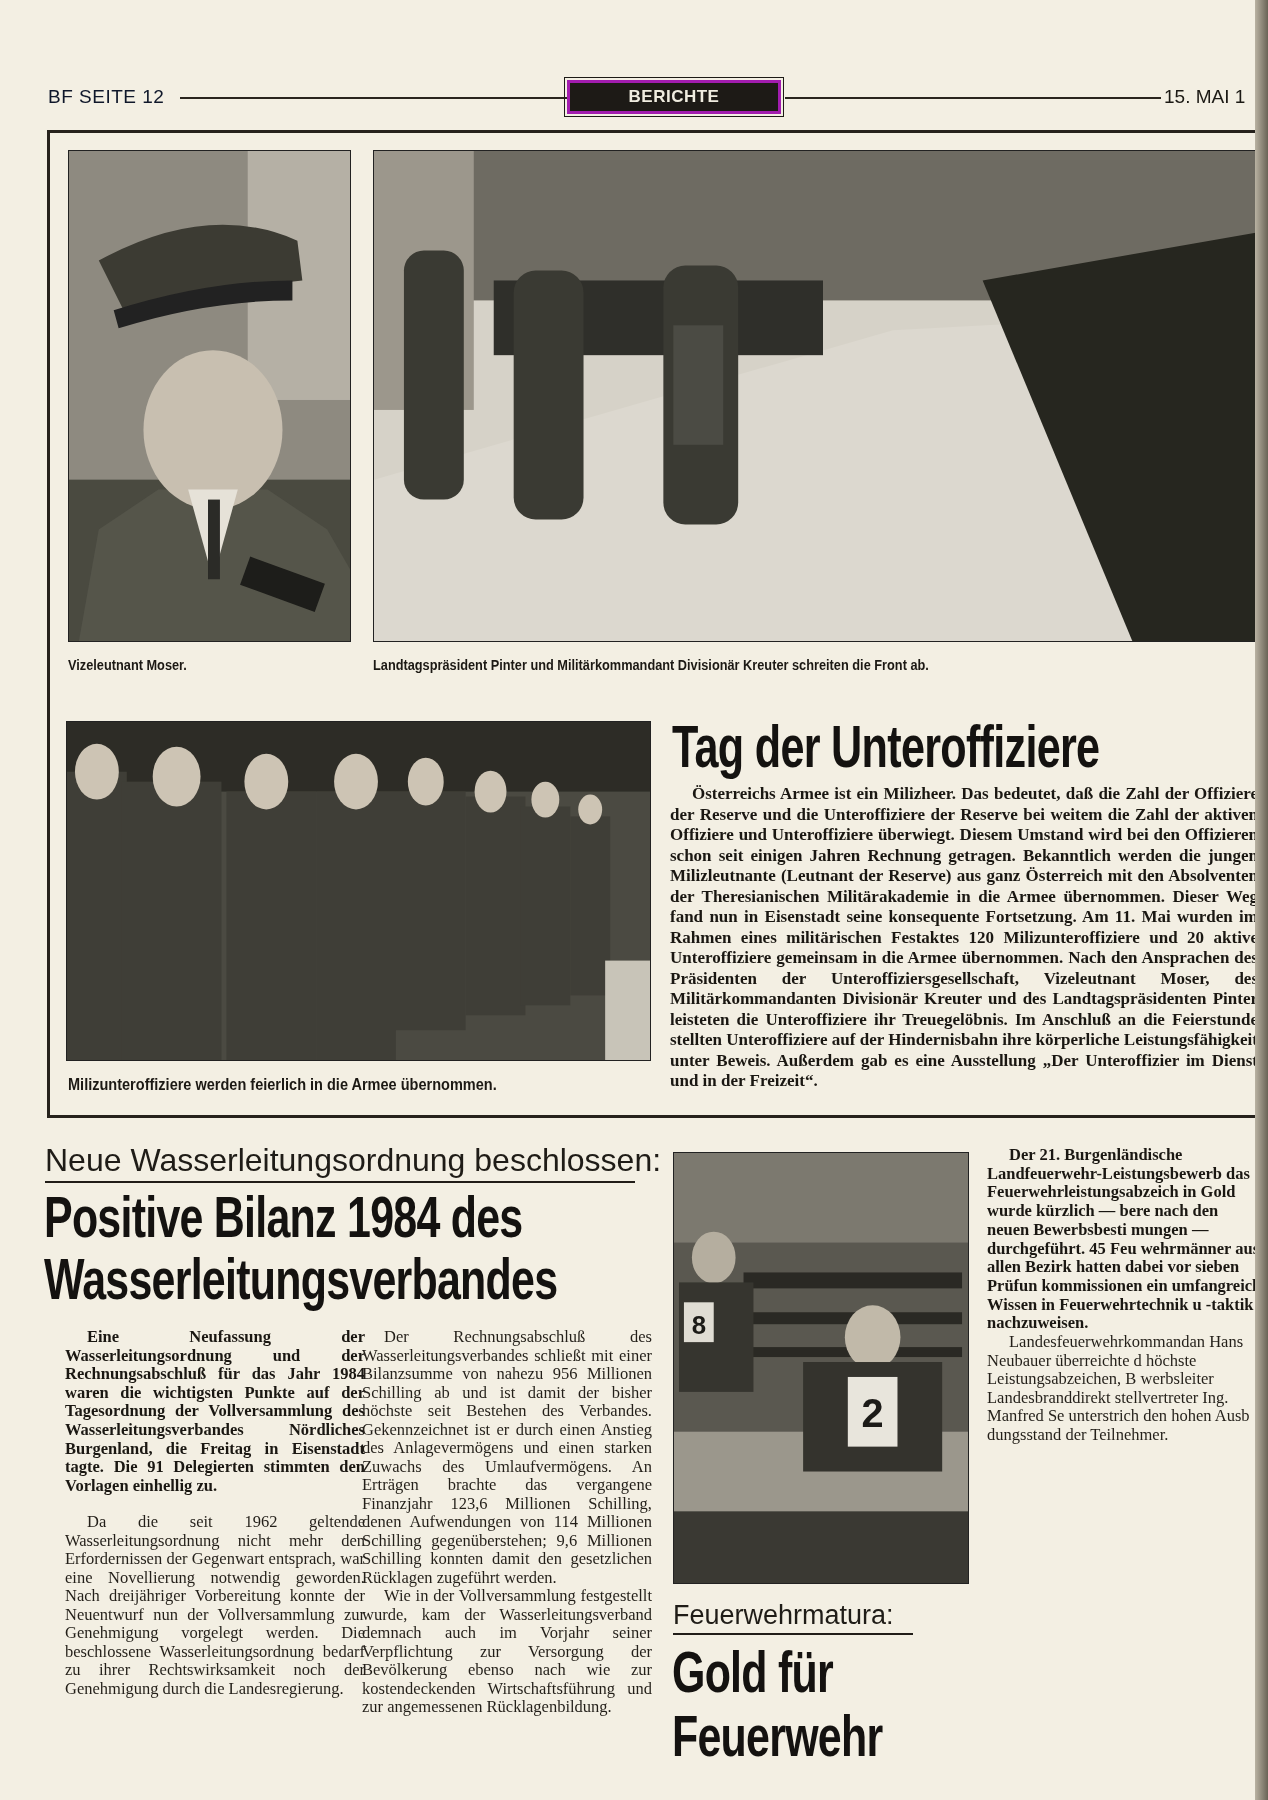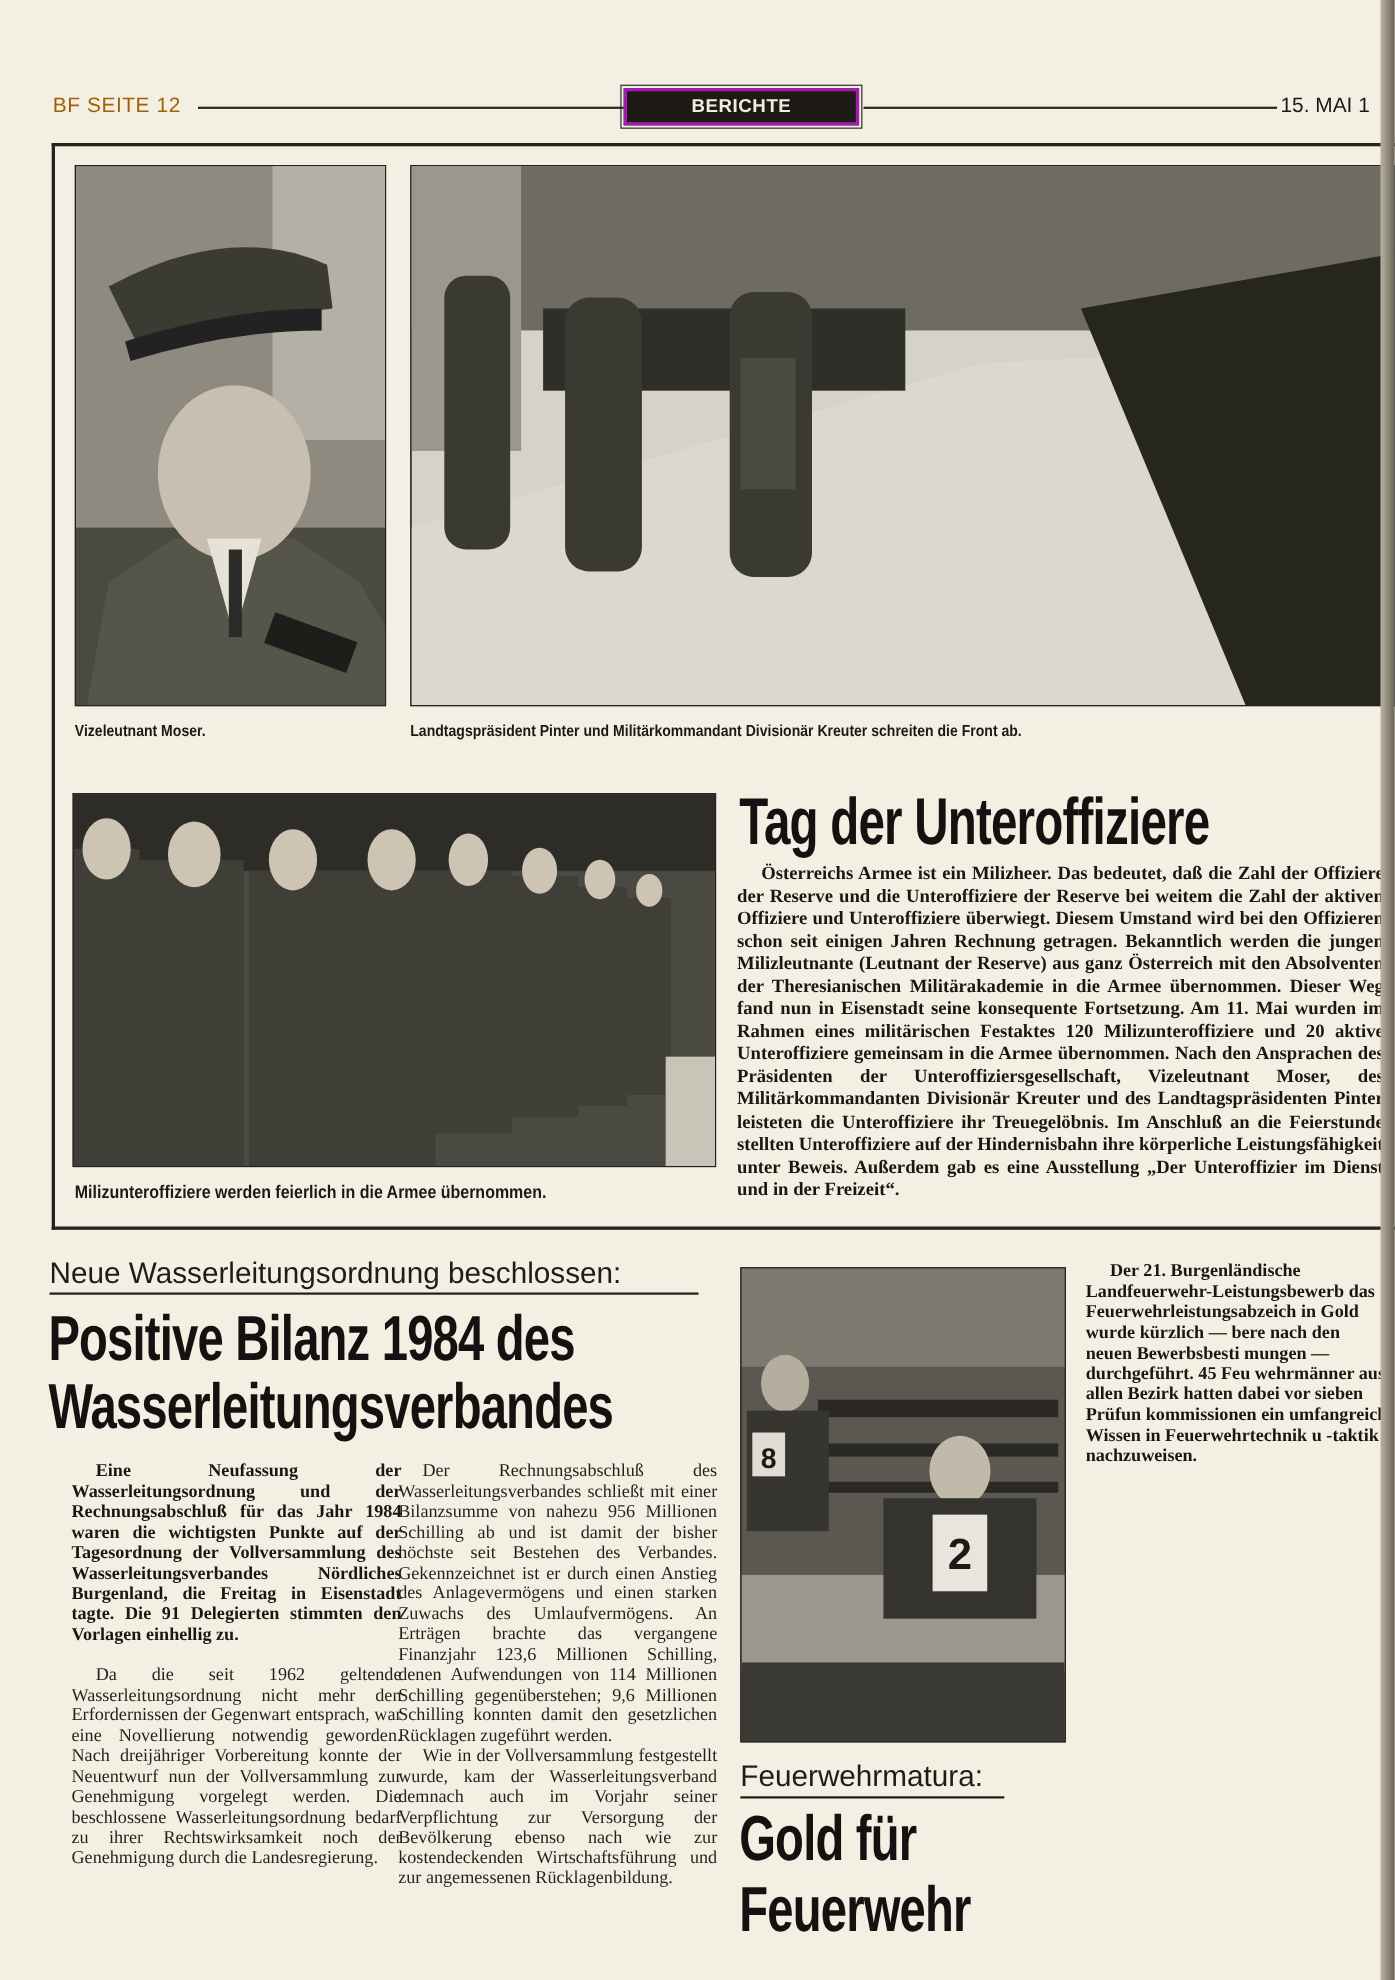--- a/index.html
+++ b/index.html
@@ -6,41 +6,41 @@
   html, body { width: 1268px; height: 1800px; overflow: hidden; }
   body {
     background: #f3efe3;
     color: #1a1712;
     font-family: "Liberation Serif", "DejaVu Serif", serif;
     position: relative;
   }
   .abs { position: absolute; }
 
   
-  .hdr-left { left: 48px; top: 86px; font-family: "Liberation Sans", sans-serif; font-size: 19px; letter-spacing: 0.5px; color: #a16207; }
+  .hdr-left { left: 48px; top: 86px; font-family: "Liberation Sans", sans-serif; font-size: 19px; letter-spacing: 0.5px; color: #0f172a; }
   .hdr-rule { height: 2px; background: #2a251e; top: 97px; }
   .hdr-badge { left: 567px; top: 80px; width: 214px; height: 34px; background: #1d1a16; border: 3px solid #a21caf; outline: 1px solid #1d1a16; outline-offset: 2px; display:flex; align-items:center; justify-content:center; }
   .hdr-badge span { color: #f0ece0; font-family: "Liberation Sans", sans-serif; font-weight: bold; font-size: 17px; letter-spacing: 0.5px; }
   .hdr-right { left: 1164px; top: 86px; font-family: "Liberation Sans", sans-serif; font-size: 19px; color: #1b1914; white-space: nowrap; }
 
   
   .frame { left: 47px; top: 130px; width: 1240px; height: 988px; border: 3px solid #26221c; border-right: none; }
 
   .photo { background: #3b3832; overflow: hidden; border: 1px solid #222; }
   .photo svg { width: 100%; height: 100%; display: block; }
 
   .caption { font-family: "Liberation Sans", sans-serif; font-weight: bold; font-size: 14.5px; color: #1c1914; transform: scaleX(0.88); transform-origin: left center; white-space: nowrap; }
 
   .headline-cond { font-family: "Liberation Sans", sans-serif; font-weight: bold; color: #141210; transform-origin: left top; white-space: nowrap; letter-spacing: -1px; }
 
   .body-bold { font-family: "Liberation Serif", serif; font-weight: bold; font-size: 17px; line-height: 20.5px; text-align: justify; color: #1a1712; }
   .body-reg { font-family: "Liberation Serif", serif; font-size: 16.5px; line-height: 18.5px; text-align: justify; color: #231f19; }
   .indent { text-indent: 22px; }
 
-  .kicker { font-family: "Liberation Sans", sans-serif; font-size: 27px; color: #1f1c17; white-space: nowrap; border-bottom: 2px solid #211d18; padding-bottom: 2px; }
+  .kicker { font-family: "Liberation Sans", sans-serif; font-size: 32px; color: #1f1c17; white-space: nowrap; border-bottom: 2px solid #211d18; padding-bottom: 2px; }
 
   .edge-shadow { left: 1255px; top: 0; width: 13px; height: 1800px; background: linear-gradient(to right, #b9b2a2, #6a6456); }
 </style>
 </head>
 <body>
 
 <div class="abs hdr-left">BF SEITE 12</div>
 <div class="abs hdr-rule" style="left:180px; width:387px;"></div>
 <div class="abs hdr-badge">
   <span>BERICHTE</span>
@@ -157,15 +157,16 @@
 </div>
 
 <div class="abs kicker" style="left:673px; top:1600px; width:240px; font-size:27px;">Feuerwehrmatura:</div>
 <div class="abs headline-cond" style="left:672px; top:1640px; font-size:58px; line-height:64px; transform:scaleX(0.74);">
   <div>Gold für</div>
   <div>Feuerwehr</div>
 </div>
 
 <div class="abs" style="left:987px; top:1146px; width:276px; overflow:hidden;">
   <p class="body-bold indent" style="font-size:16.5px; line-height:18.7px; text-align:left;">Der 21. Burgenländische Landfeuerwehr-Leistungsbewerb das Feuerwehrleistungsabzeich in Gold wurde kürzlich — bere nach den neuen Bewerbsbesti mungen — durchgeführt. 45 Feu wehrmänner aus allen Bezirk hatten dabei vor sieben Prüfun kommissionen ein umfangreich Wissen in Feuerwehrtechnik u -taktik nachzuweisen.</p>
+  <p class="body-reg indent" style="text-align:left;">Landesfeuerwehrkommandan Hans Neubauer überreichte d höchste Leistungsabzeichen, B werbsleiter Landesbranddirekt stellvertreter Ing. Manfred Se unterstrich den hohen Ausb dungsstand der Teilnehmer.</p>
 </div>
 
 <div class="abs edge-shadow"></div>
 
 </body></html>

